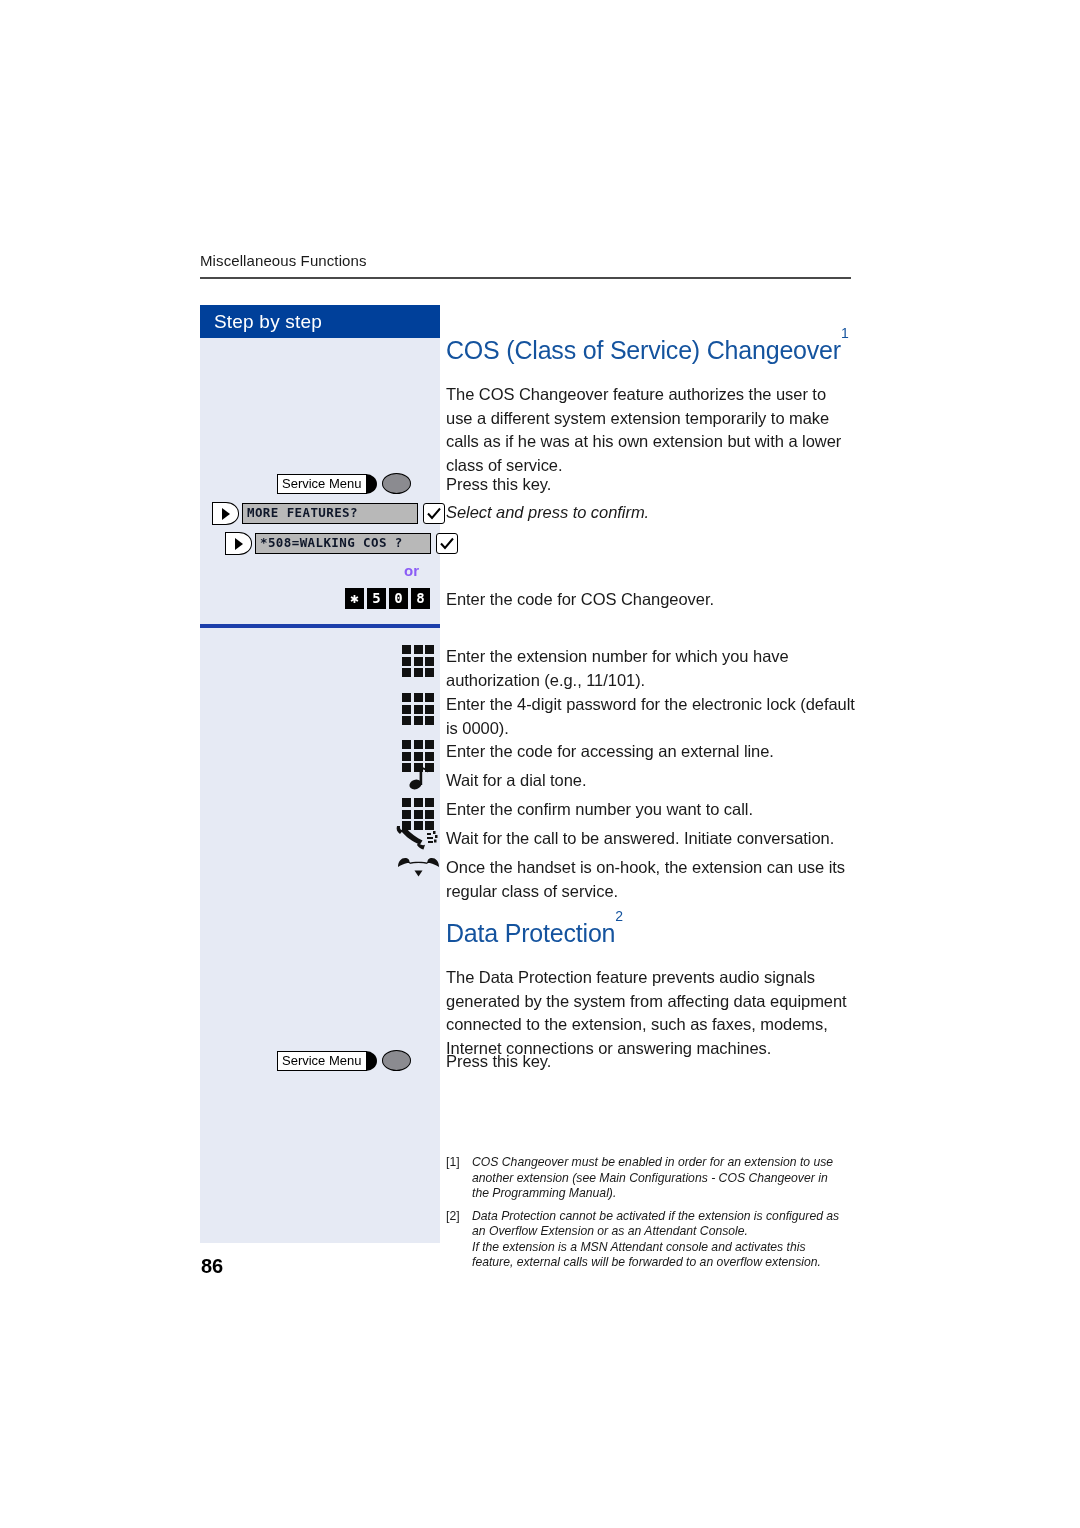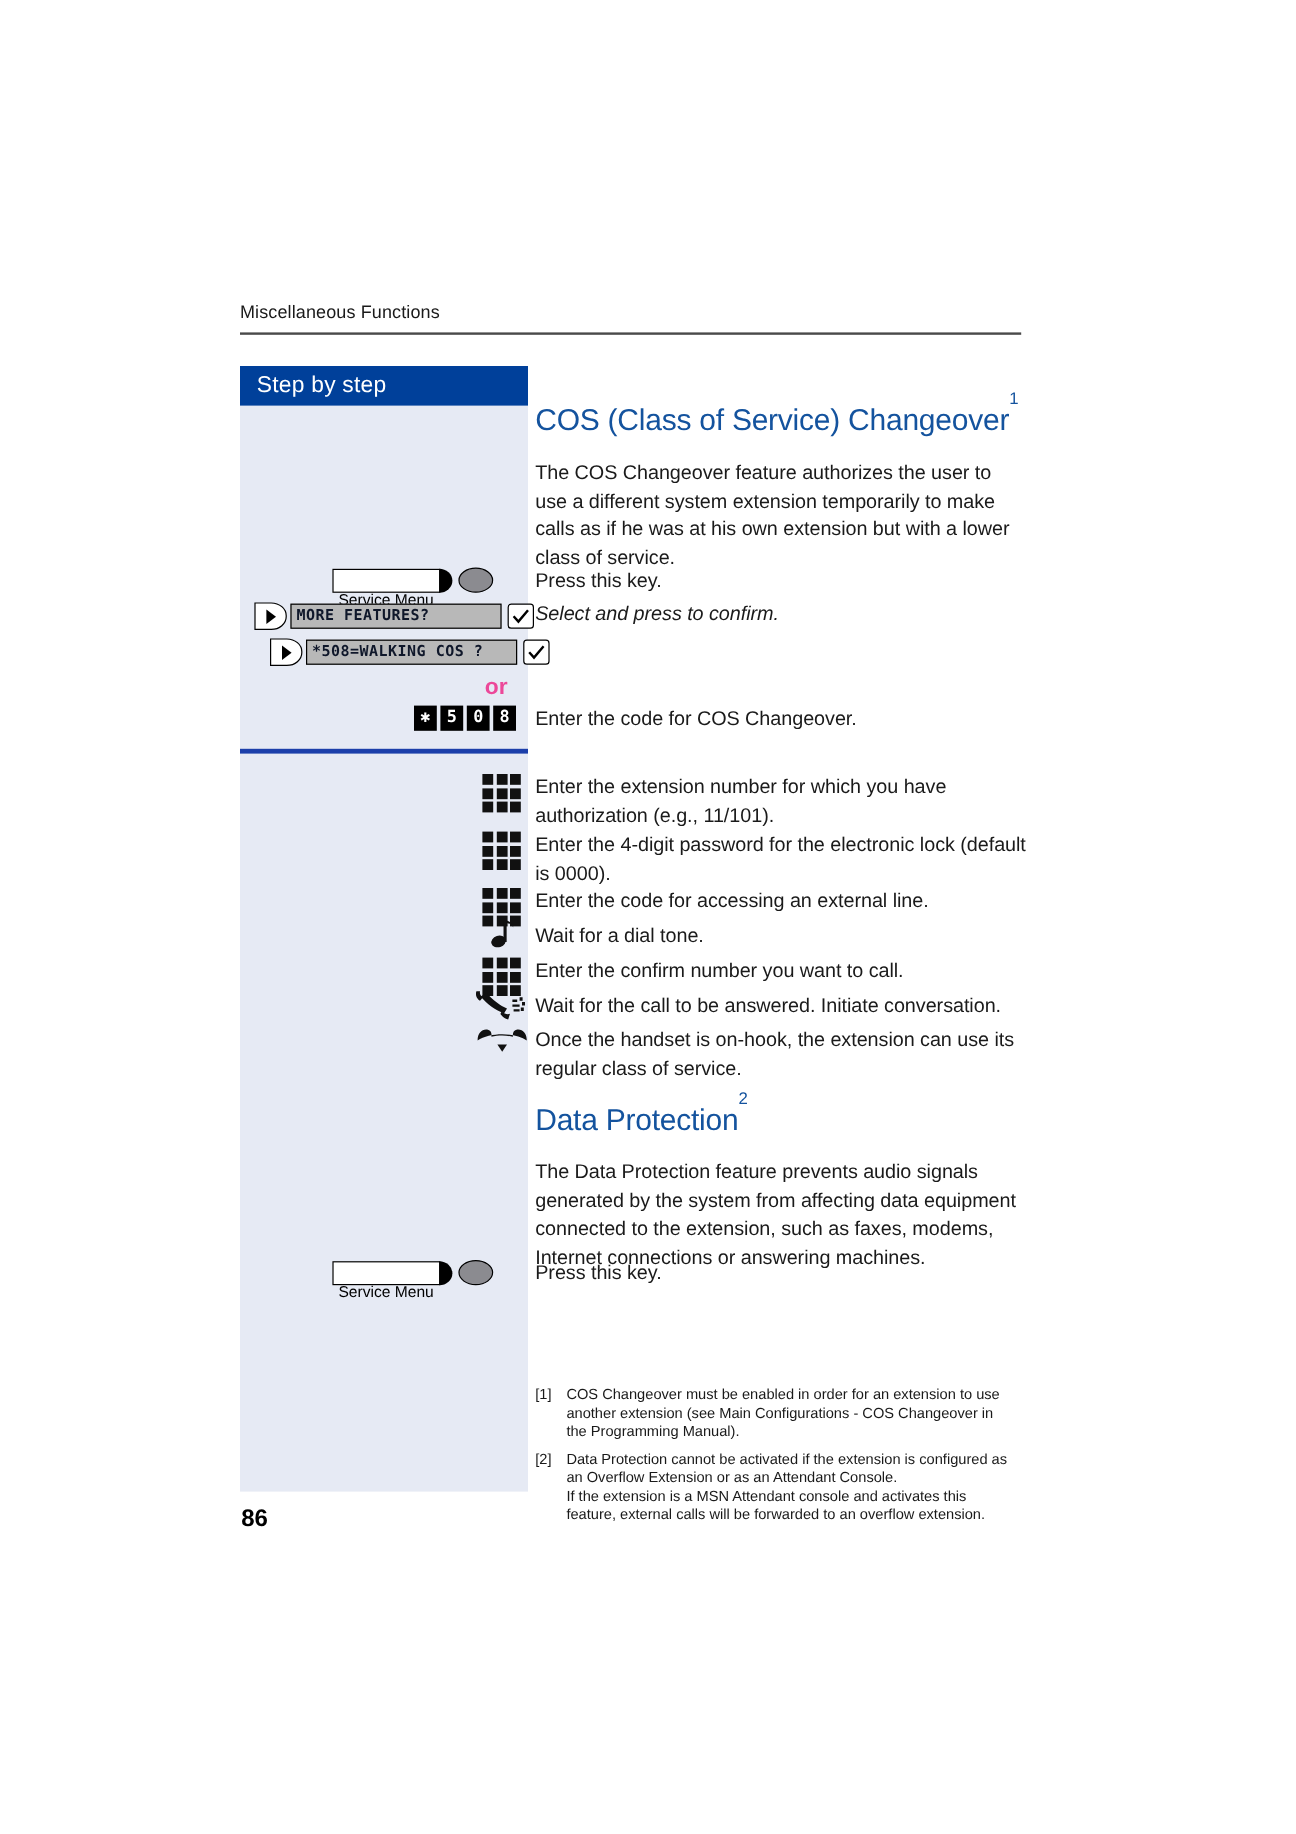--- a/index.html
+++ b/index.html
@@ -84,21 +84,21 @@
   }
 
   
   .svc-label {
     box-sizing: border-box;
     height: 20px;
     border: 1.5px solid #000;
     background: #ffffff;
     font-size: 13px;
     line-height: 17px;
-    padding: 16px 5px 0 4px;
+    padding: 0 5px 0 4px;
     color: #000;
     white-space: nowrap;
   }
   .svc-pip {
     width: 11px;
     height: 20px;
     background: #000;
     border-top-right-radius: 11px 10px;
     border-bottom-right-radius: 11px 10px;
     margin-left: -1px;
@@ -162,23 +162,23 @@
     border: 1.5px solid #000;
     border-radius: 3px;
     margin-left: 5px;
     flex: 0 0 auto;
   }
   .okkey svg { position: absolute; left: 3px; top: 3px; }
 
   
   .or-label {
     position: absolute;
-    font-size: 19px;
+    font-size: 15px;
     font-weight: bold;
-    color: #ec4899;
+    color: #8b5cf6;
   }
 
   
   .digits { position: absolute; display: flex; gap: 3px; }
   .digitcap {
     width: 19px;
     height: 21px;
     background: #000;
     color: #ffffff;
     font-family: "DejaVu Sans Mono", monospace;
@@ -231,21 +231,21 @@
     position: absolute;
     left: 446px;
     top: 1155px;
     width: 400px;
     font-size: 12.2px;
     line-height: 15.5px;
     color: #1a1a1a;
   }
   .fn { display: flex; margin-bottom: 7px; }
   .fn-marker { width: 26px; flex: 0 0 26px; }
-  .fn-body { flex: 1 1 auto; }
+  .fn-body { flex: 1 1 auto; font-style: italic; }
 
   
   .folio {
     position: absolute;
     left: 201px;
     top: 1255px;
     font-size: 20px;
     font-weight: bold;
     color: #000;
   }

